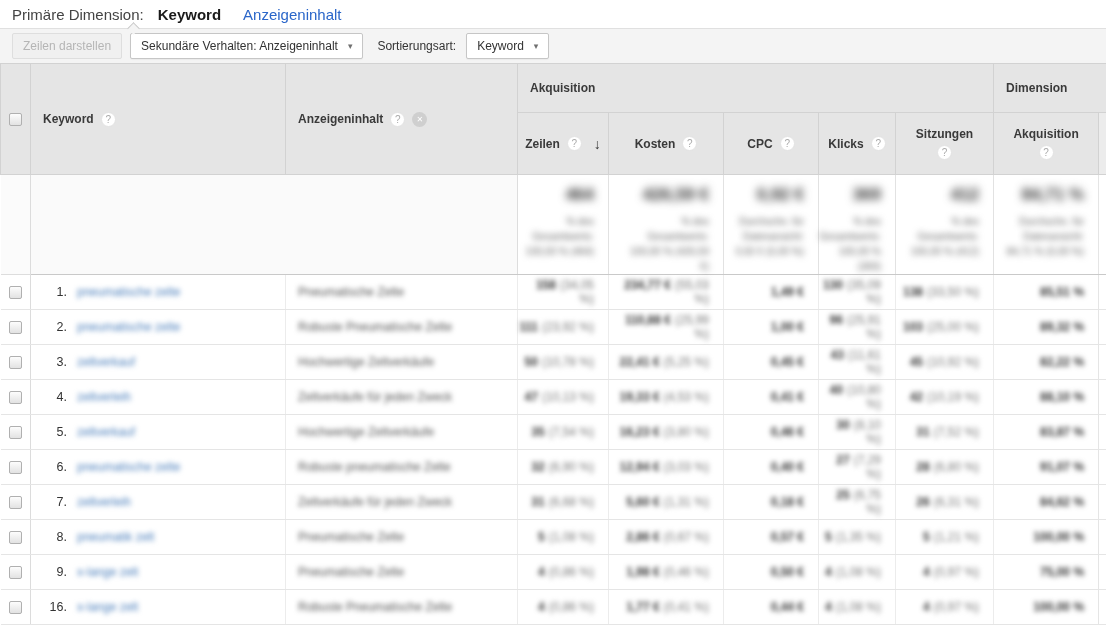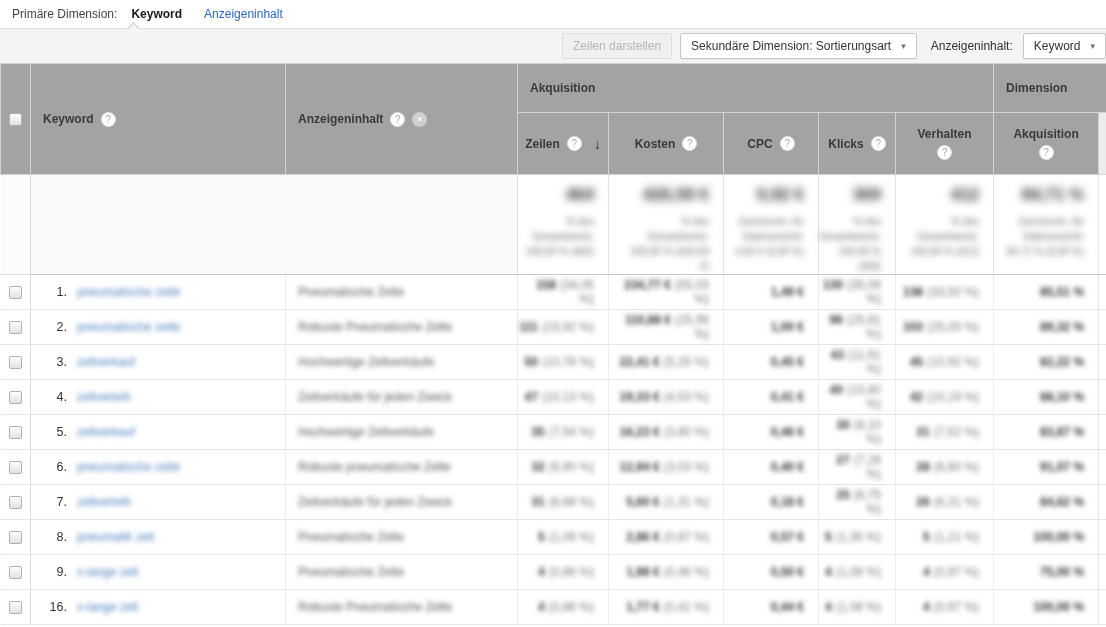--- a/index.html
+++ b/index.html
@@ -1,36 +1,36 @@
 <!DOCTYPE html>
 <html><head>
 <meta charset="utf-8">
 <style>
   * { box-sizing: border-box; margin: 0; padding: 0; }
   body { font-family: "Liberation Sans", "DejaVu Sans", sans-serif; background: #fff; }
   .app { width: 1106px; height: 627px; position: relative; overflow: hidden; background: #fff; }
 
   
-  .dim-row { height: 28px; display: flex; align-items: center; padding-left: 12px; font-size: 12px; background: #fff; }
+  .dim-row { height: 28px; display: flex; align-items: center; padding-left: 12px; font-size: 15px; background: #fff; }
   .dim-label { color: #444; margin-right: 14px; }
   .dim-tab-active { color: #1a1a1a; font-weight: bold; margin-right: 22px; cursor: default; }
   .dim-tab { color: #2a66c9; text-decoration: none; cursor: pointer; }
 
   
-  .toolbar { height: 35px; background: #f4f4f4; border-top: 1px solid #e0e0e0; display: flex; align-items: center; padding-left: 12px; position: relative; justify-content: flex-end; }
+  .toolbar { height: 35px; background: #f4f4f4; border-top: 1px solid #e0e0e0; display: flex; align-items: center; padding-left: 12px; position: relative; }
   .caret { position: absolute; left: 129px; top: -5px; width: 9px; height: 9px; background: #f4f4f4; border-left: 1px solid #c9c9c9; border-top: 1px solid #c9c9c9; transform: rotate(45deg); }
   .btn { display: inline-flex; align-items: center; gap: 10px; background: #fff; border: 1px solid #c6c6c6; border-radius: 2px; padding: 0 10px; height: 26px; font-size: 12px; color: #333; box-shadow: 0 1px 1px rgba(0,0,0,0.04); cursor: pointer; white-space: nowrap; }
   .btn-disabled { background: #f0f0f0; border-color: #dedede; color: #b5b5b5; box-shadow: none; margin-right: 8px; cursor: default; }
   .arrow-down { font-size: 9px; color: #707070; }
   .sort-label { font-size: 12px; color: #333; margin: 0 10px 0 14px; }
 
   
   table { border-collapse: collapse; table-layout: fixed; width: 1106px; }
   th, td { vertical-align: middle; }
-  thead th { background: #a3a3a3; border: 1px solid #d2d2d2; font-size: 12px; font-weight: bold; color: #3a3a3a; }
+  thead th { background: #e5e5e5; border: 1px solid #d2d2d2; font-size: 12px; font-weight: bold; color: #3a3a3a; }
   .group-row th { height: 49px; text-align: left; padding-left: 12px; }
   .metric-row th { height: 62px; text-align: center; }
   .th-left { text-align: left; }
   .th-kw { padding-left: 23px; }
   .th-inline { display: inline-flex; align-items: center; gap: 7px; justify-content: center; }
   .th-stack { display: flex; flex-direction: column; align-items: center; gap: 4px; }
   .q-icon { display: inline-block; width: 15px; height: 15px; border-radius: 50%; background: #fff; border: 1px solid #e3e3e3; color: #aaa; font-size: 10px; line-height: 13px; text-align: center; font-weight: normal; cursor: pointer; }
   .x-icon { display: inline-block; width: 15px; height: 15px; border-radius: 50%; background: #cfcfcf; color: #fff; font-size: 8px; line-height: 15px; text-align: center; font-weight: bold; cursor: pointer; }
   .sort-arrow { font-size: 14px; color: #333; margin-left: 5px; font-weight: bold; }
 
@@ -66,24 +66,24 @@
   <div class="dim-row">
     <span class="dim-label">Primäre Dimension:</span>
     <span class="dim-tab-active">Keyword</span>
     <a class="dim-tab">Anzeigeninhalt</a>
   </div>
 
   <div class="toolbar">
     <span class="caret"></span>
     <button class="btn btn-disabled">Zeilen darstellen</button>
     <button class="btn">
-      <span>Sekundäre Dimension: Sortierungsart</span>
+      <span>Sekundäre Verhalten: Anzeigeninhalt</span>
       <span class="arrow-down">▾</span>
     </button>
-    <span class="sort-label">Anzeigeninhalt:</span>
+    <span class="sort-label">Sortierungsart:</span>
     <button class="btn">
       <span>Keyword</span>
       <span class="arrow-down">▾</span>
     </button>
   </div>
 
   <table>
     <colgroup>
       <col style="width:30px">
         <col style="width:255px">
@@ -138,21 +138,21 @@
           </span>
         </th>
         <th>
           <span class="th-inline">
             <span>Klicks</span>
             <span class="q-icon">?</span>
           </span>
         </th>
         <th>
           <span class="th-stack">
-            <span>Verhalten</span>
+            <span>Sitzungen</span>
             <span class="q-icon">?</span>
           </span>
         </th>
         <th>
           <span class="th-stack">
             <span>Akquisition</span>
             <span class="q-icon">?</span>
           </span>
         </th>
         <th class="c-sliver-h"></th>

